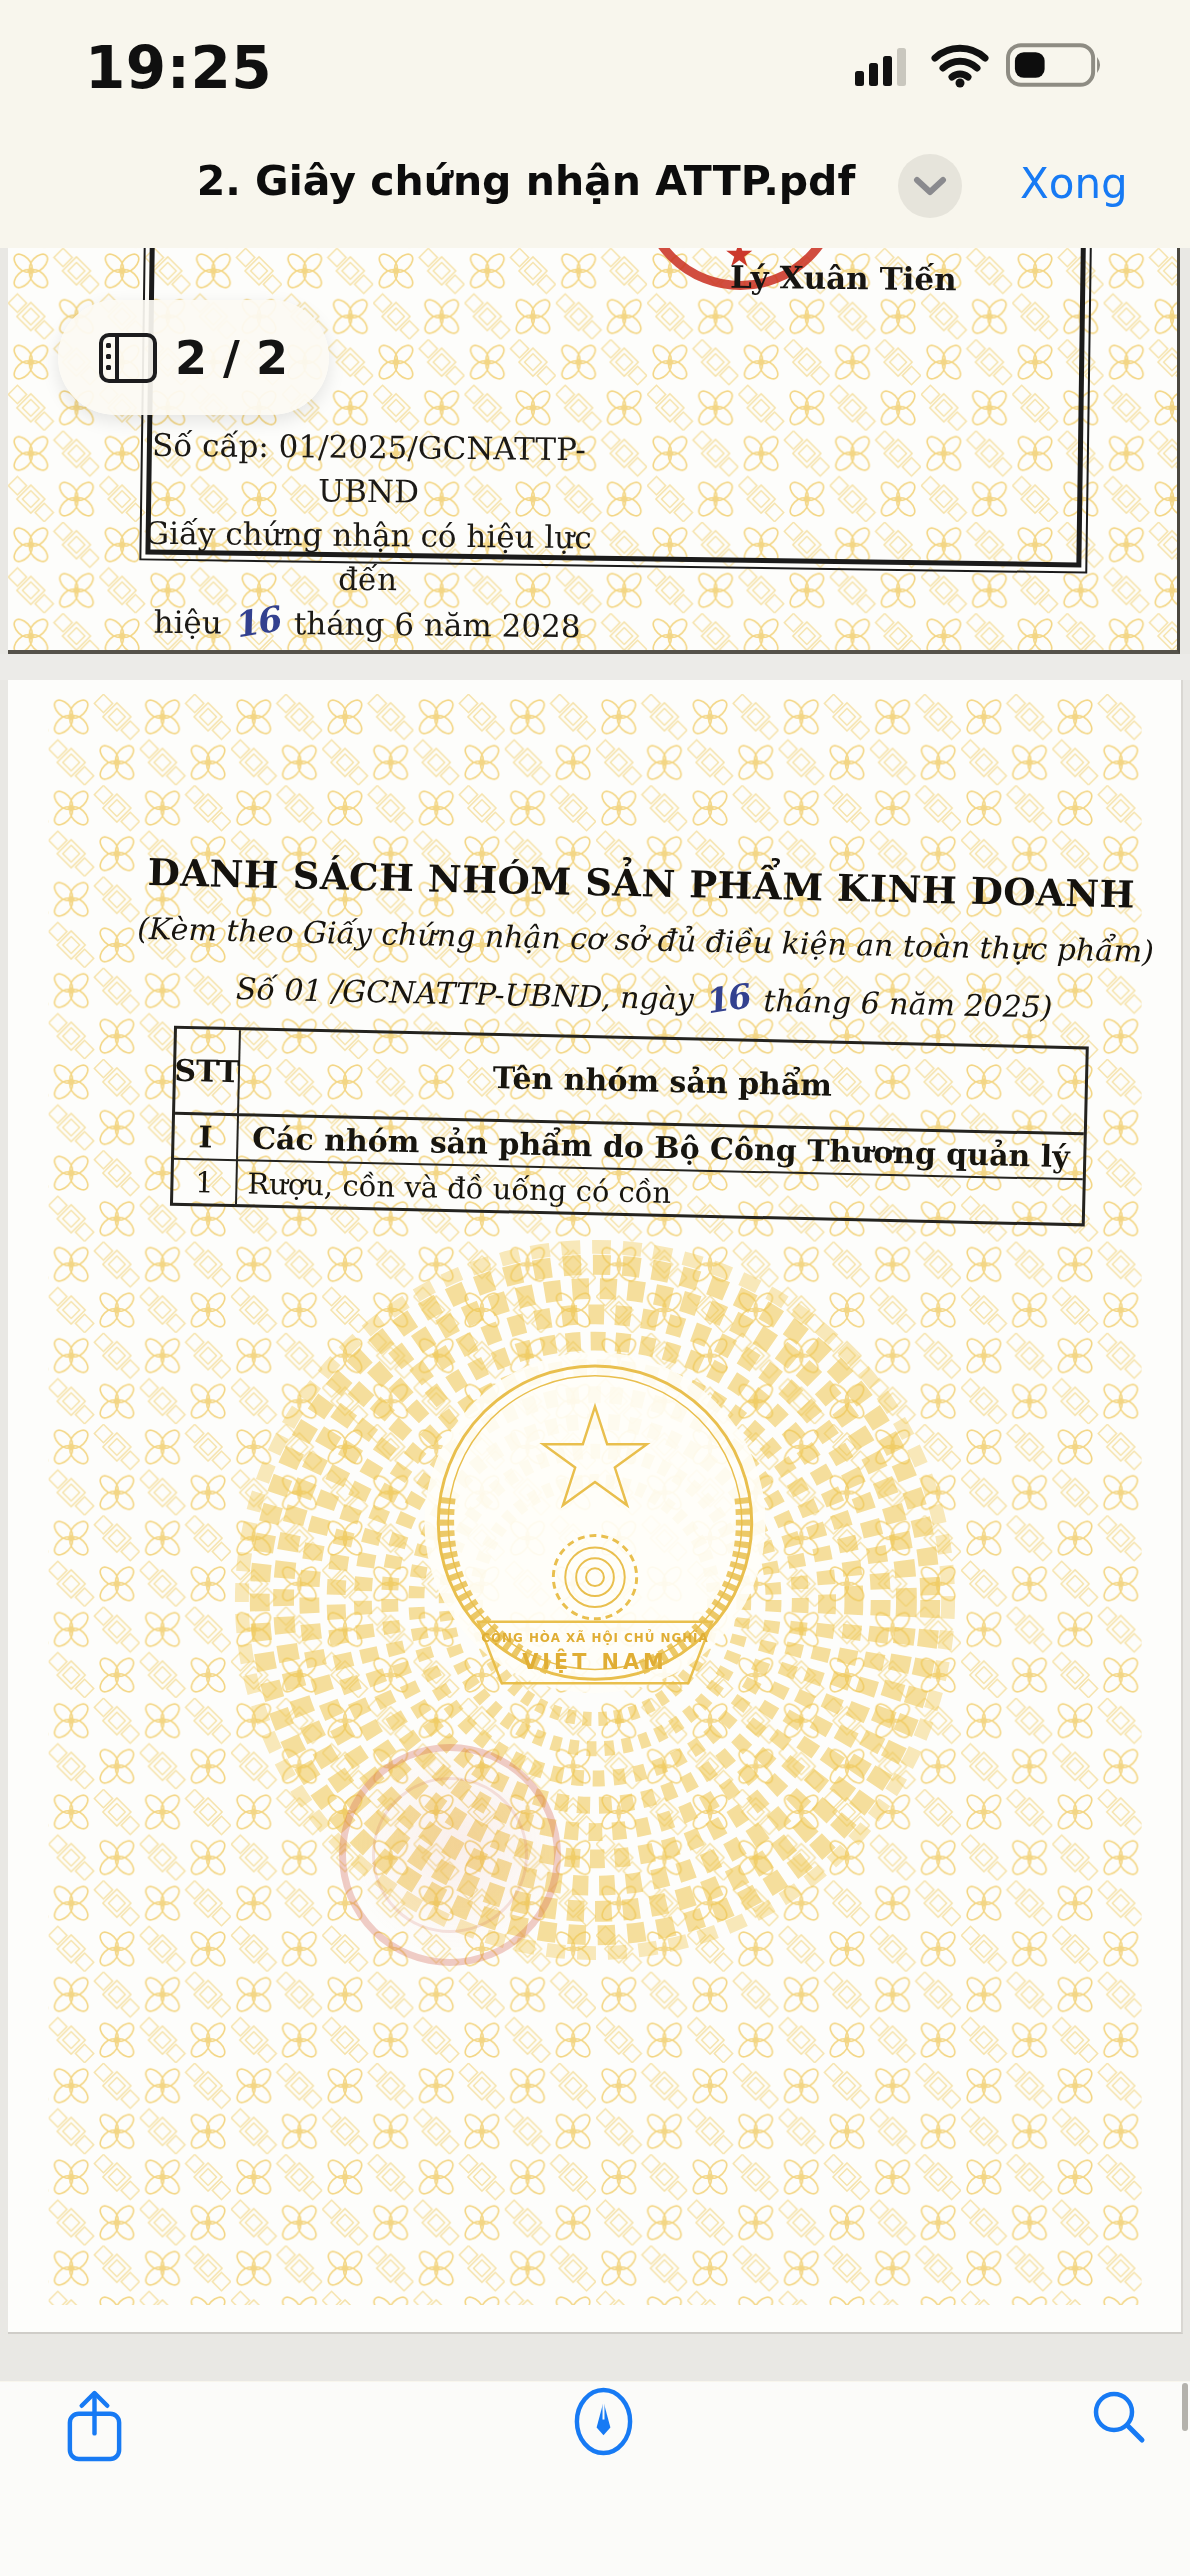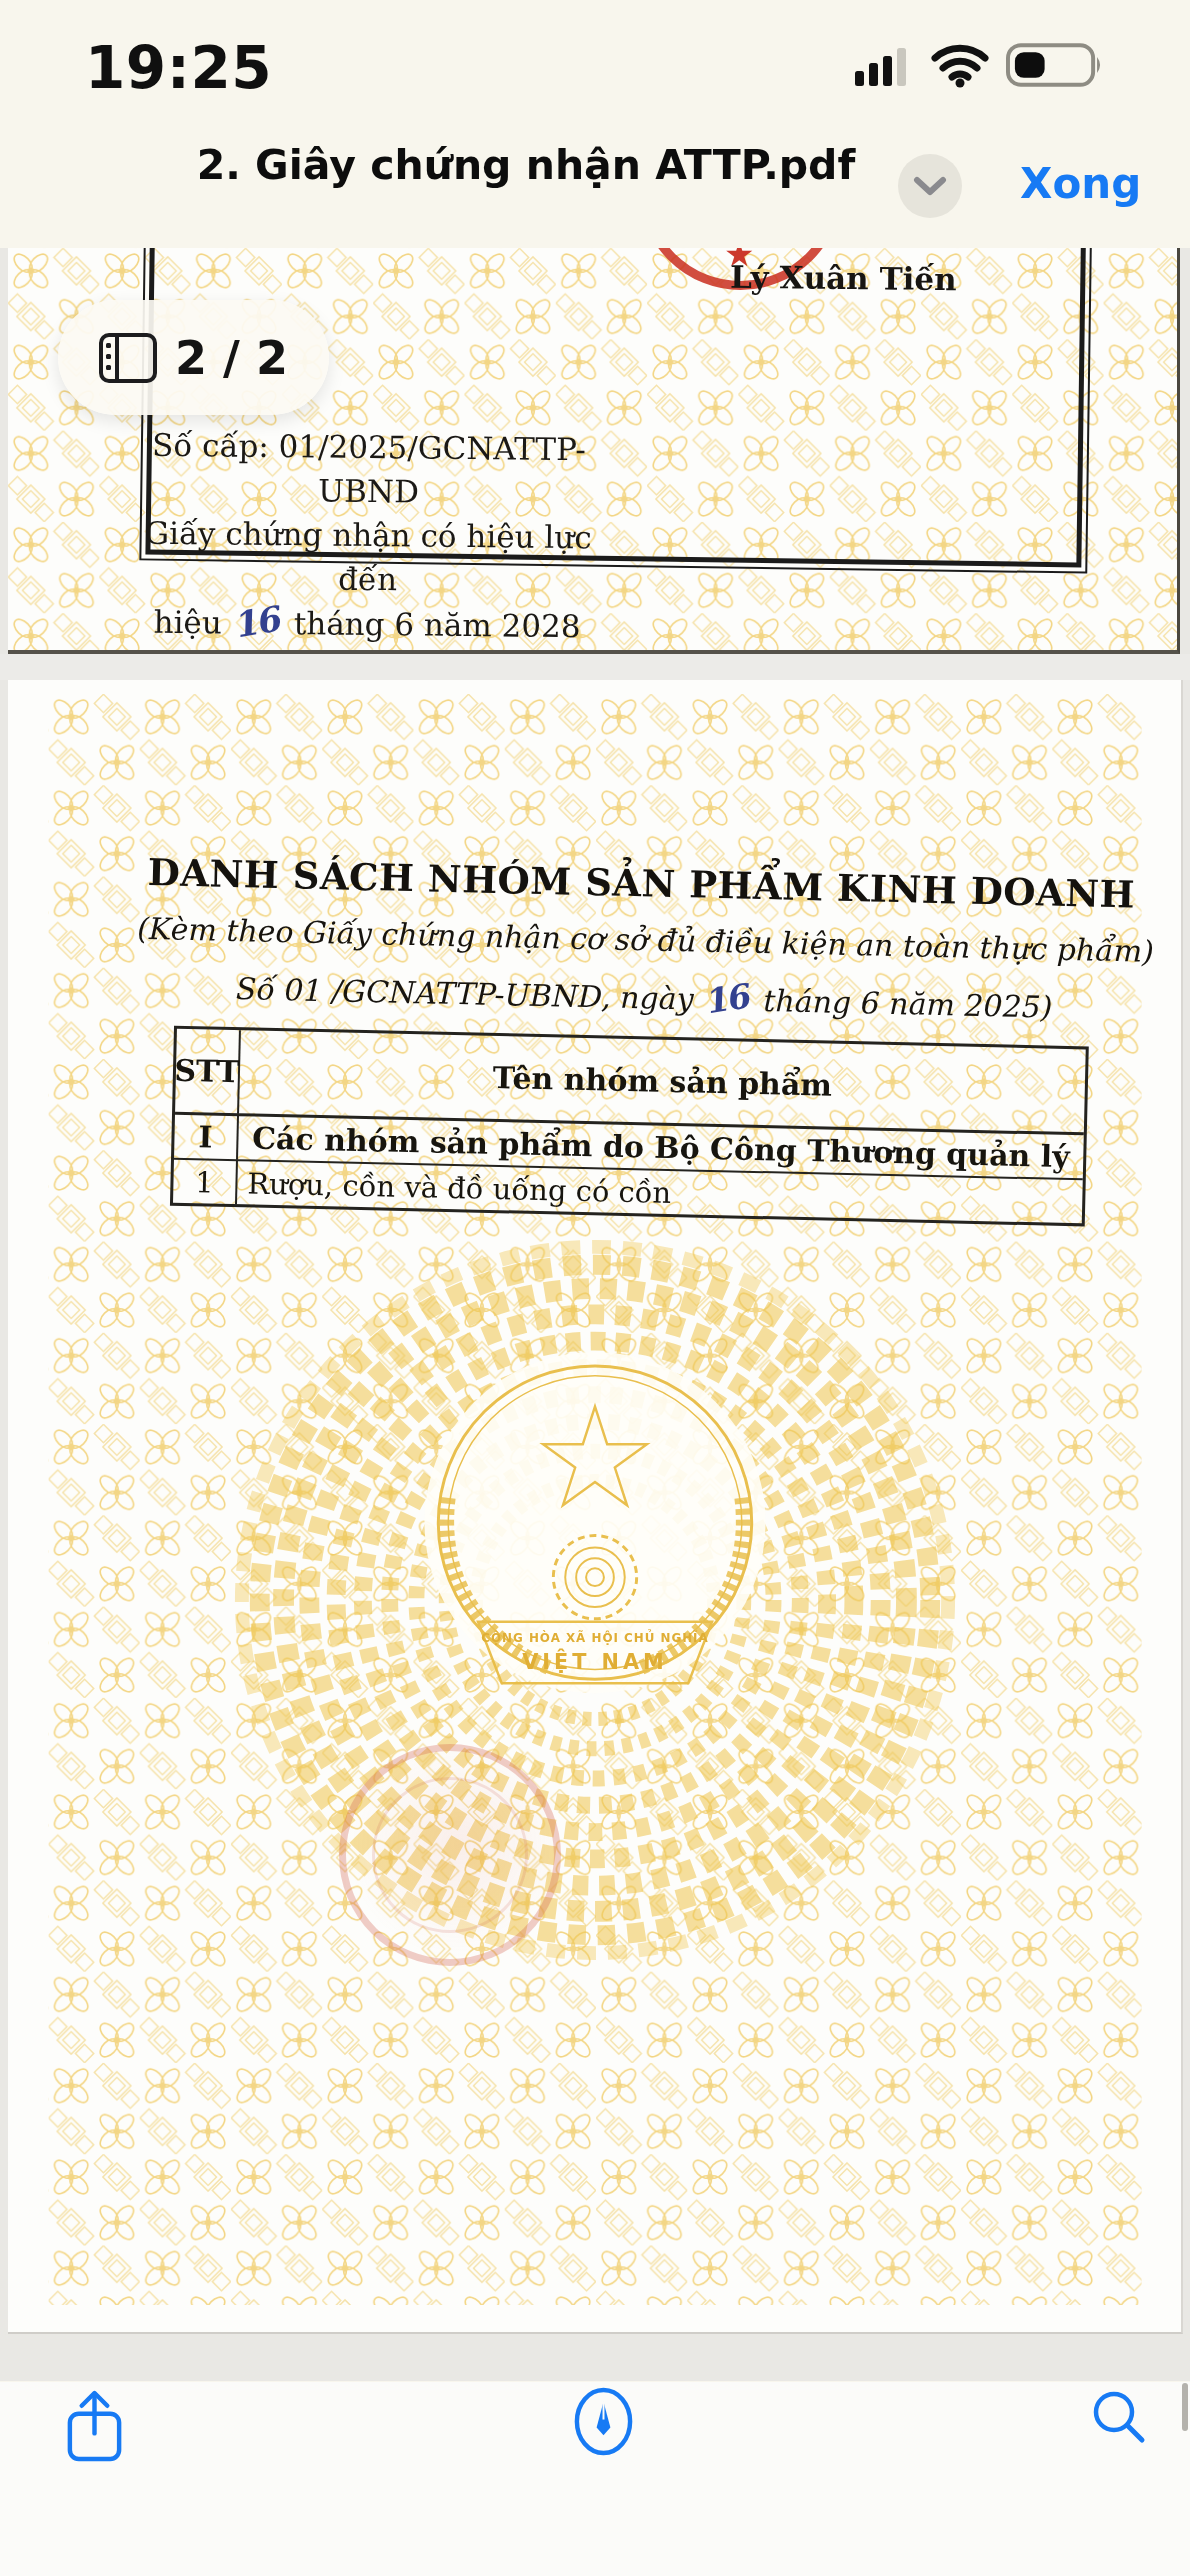--- a/index.html
+++ b/index.html
@@ -9,25 +9,25 @@
 
   
   #statusbar{left:0;top:0;width:1191px;height:99px;background:#F8F6ED;}
   #clock{left:85px;top:34px;font-size:58px;font-weight:700;color:#101010;letter-spacing:0.5px;}
   .sigbars{left:855px;top:48px;display:flex;align-items:flex-end;gap:5px;}
   .sigbars i{display:block;width:9px;border-radius:2.5px;background:#111;}
   .sigbars i.dim{background:#C9C7BE;}
 
   
   #navbar{left:0;top:99px;width:1191px;height:149px;background:#F8F6ED;}
-  #navtitle{left:169px;top:42px;width:714px;text-align:center;font-size:41px;font-weight:700;color:#0d0d0d;
+  #navtitle{left:169px;top:58px;width:714px;text-align:center;font-size:41px;font-weight:700;color:#0d0d0d;
             white-space:nowrap;overflow:hidden;}
   #chevbtn{left:898px;top:55px;width:64px;height:64px;border-radius:50%;background:#E6E4DB;
            display:flex;align-items:center;justify-content:center;}
-  #donebtn{left:1020px;top:60px;font-size:42px;color:#177AF4;font-weight:700;}
+  #donebtn{left:1020px;top:60px;font-size:42px;color:#177AF4;font-weight:400;}
 
   
   #viewer{left:0;top:248px;width:1191px;height:2133px;background:#E9E8E4;}
 
   .page{background:#FDFDFB;overflow:hidden;}
   #page1{left:8px;top:0;width:1169px;height:402px;border-bottom:4px solid #55524A;border-right:3px solid #4A473F;}
   #page2{left:8px;top:432px;width:1173px;height:1652px;border-right:2px solid #D9D7D2;border-bottom:2px solid #CFCDC8;}
   #gap{left:0;top:406px;width:1191px;height:26px;background:#ECEBE8;}
 
   svg.pat{position:absolute;}

